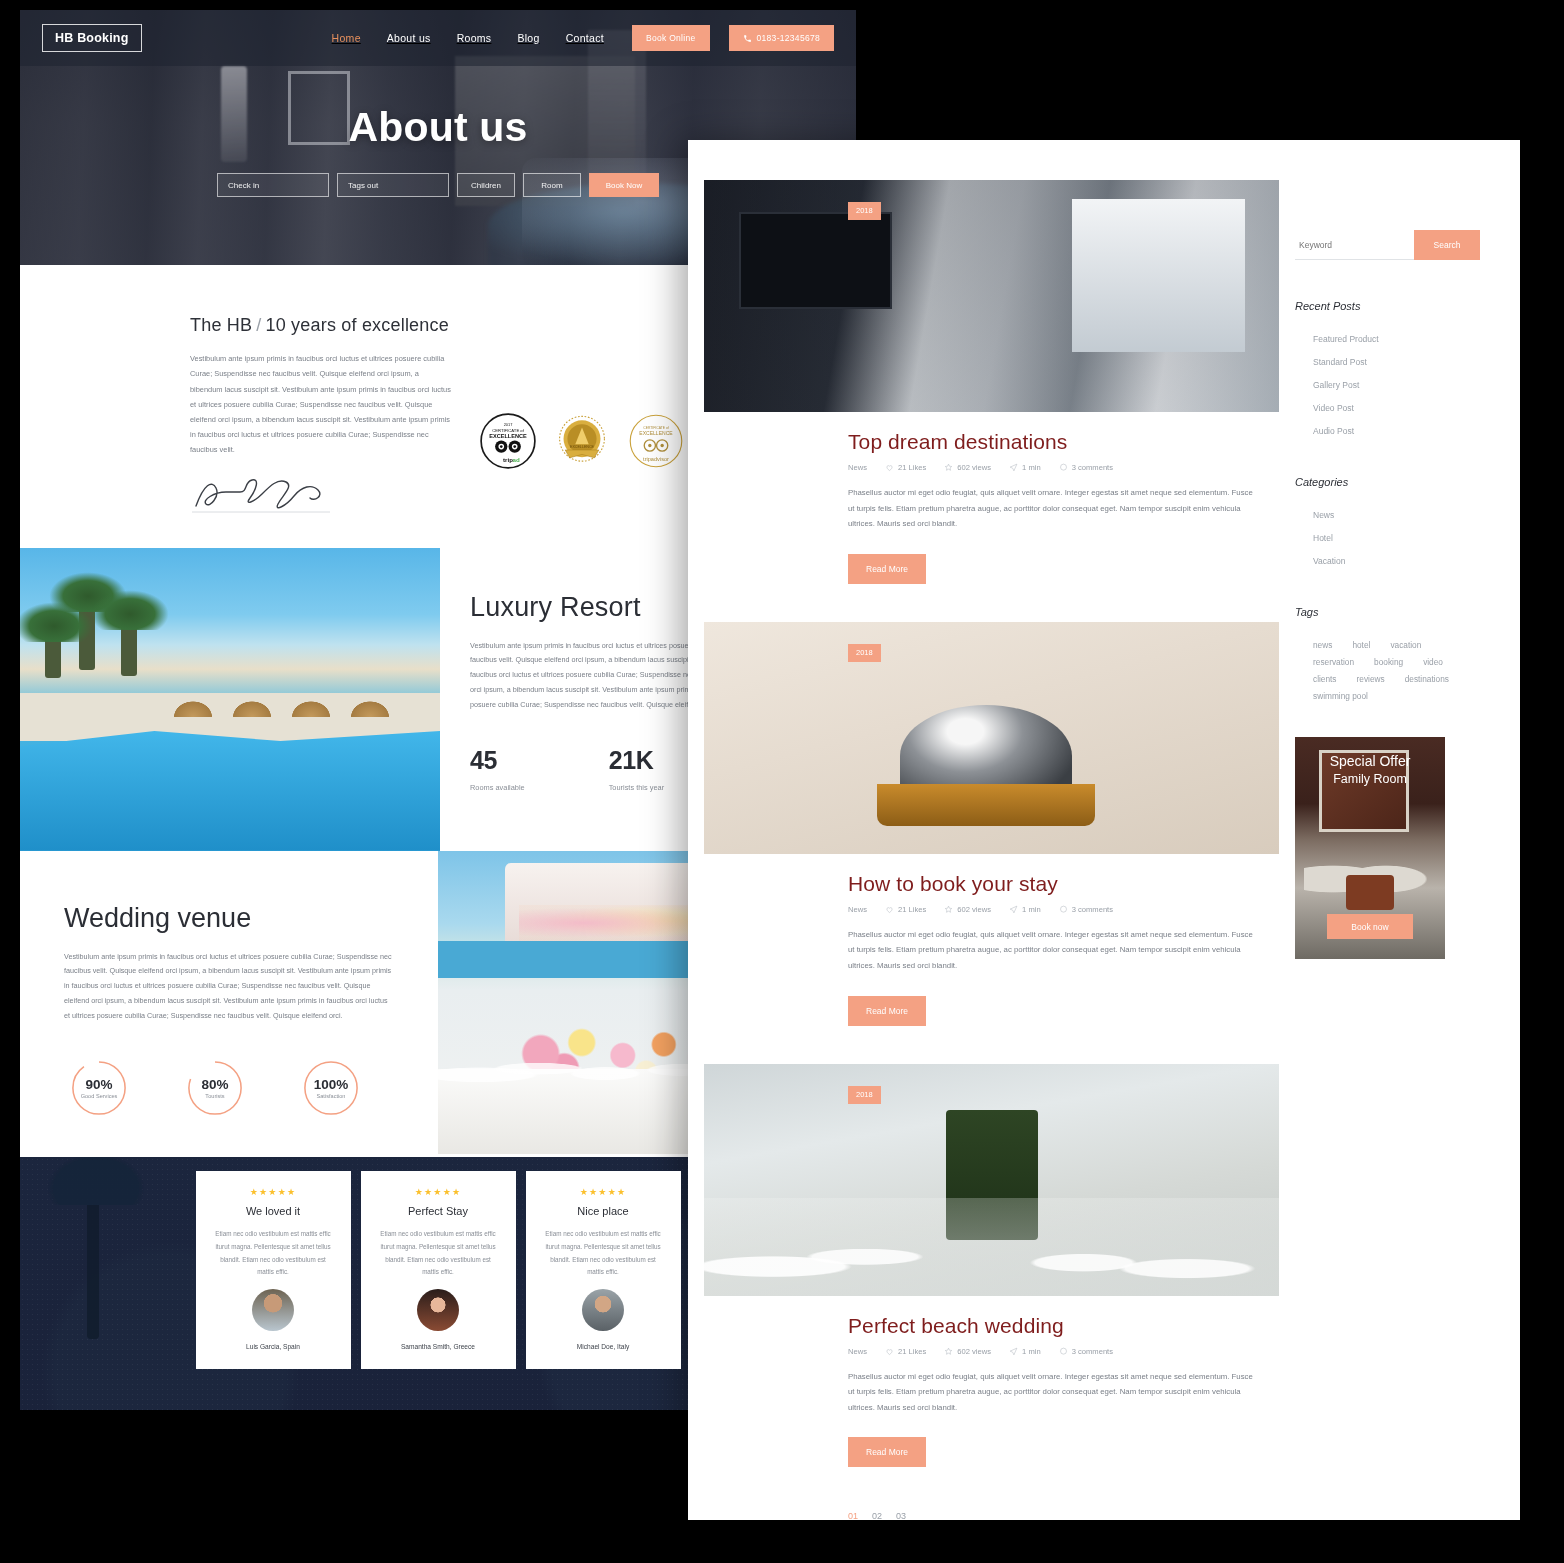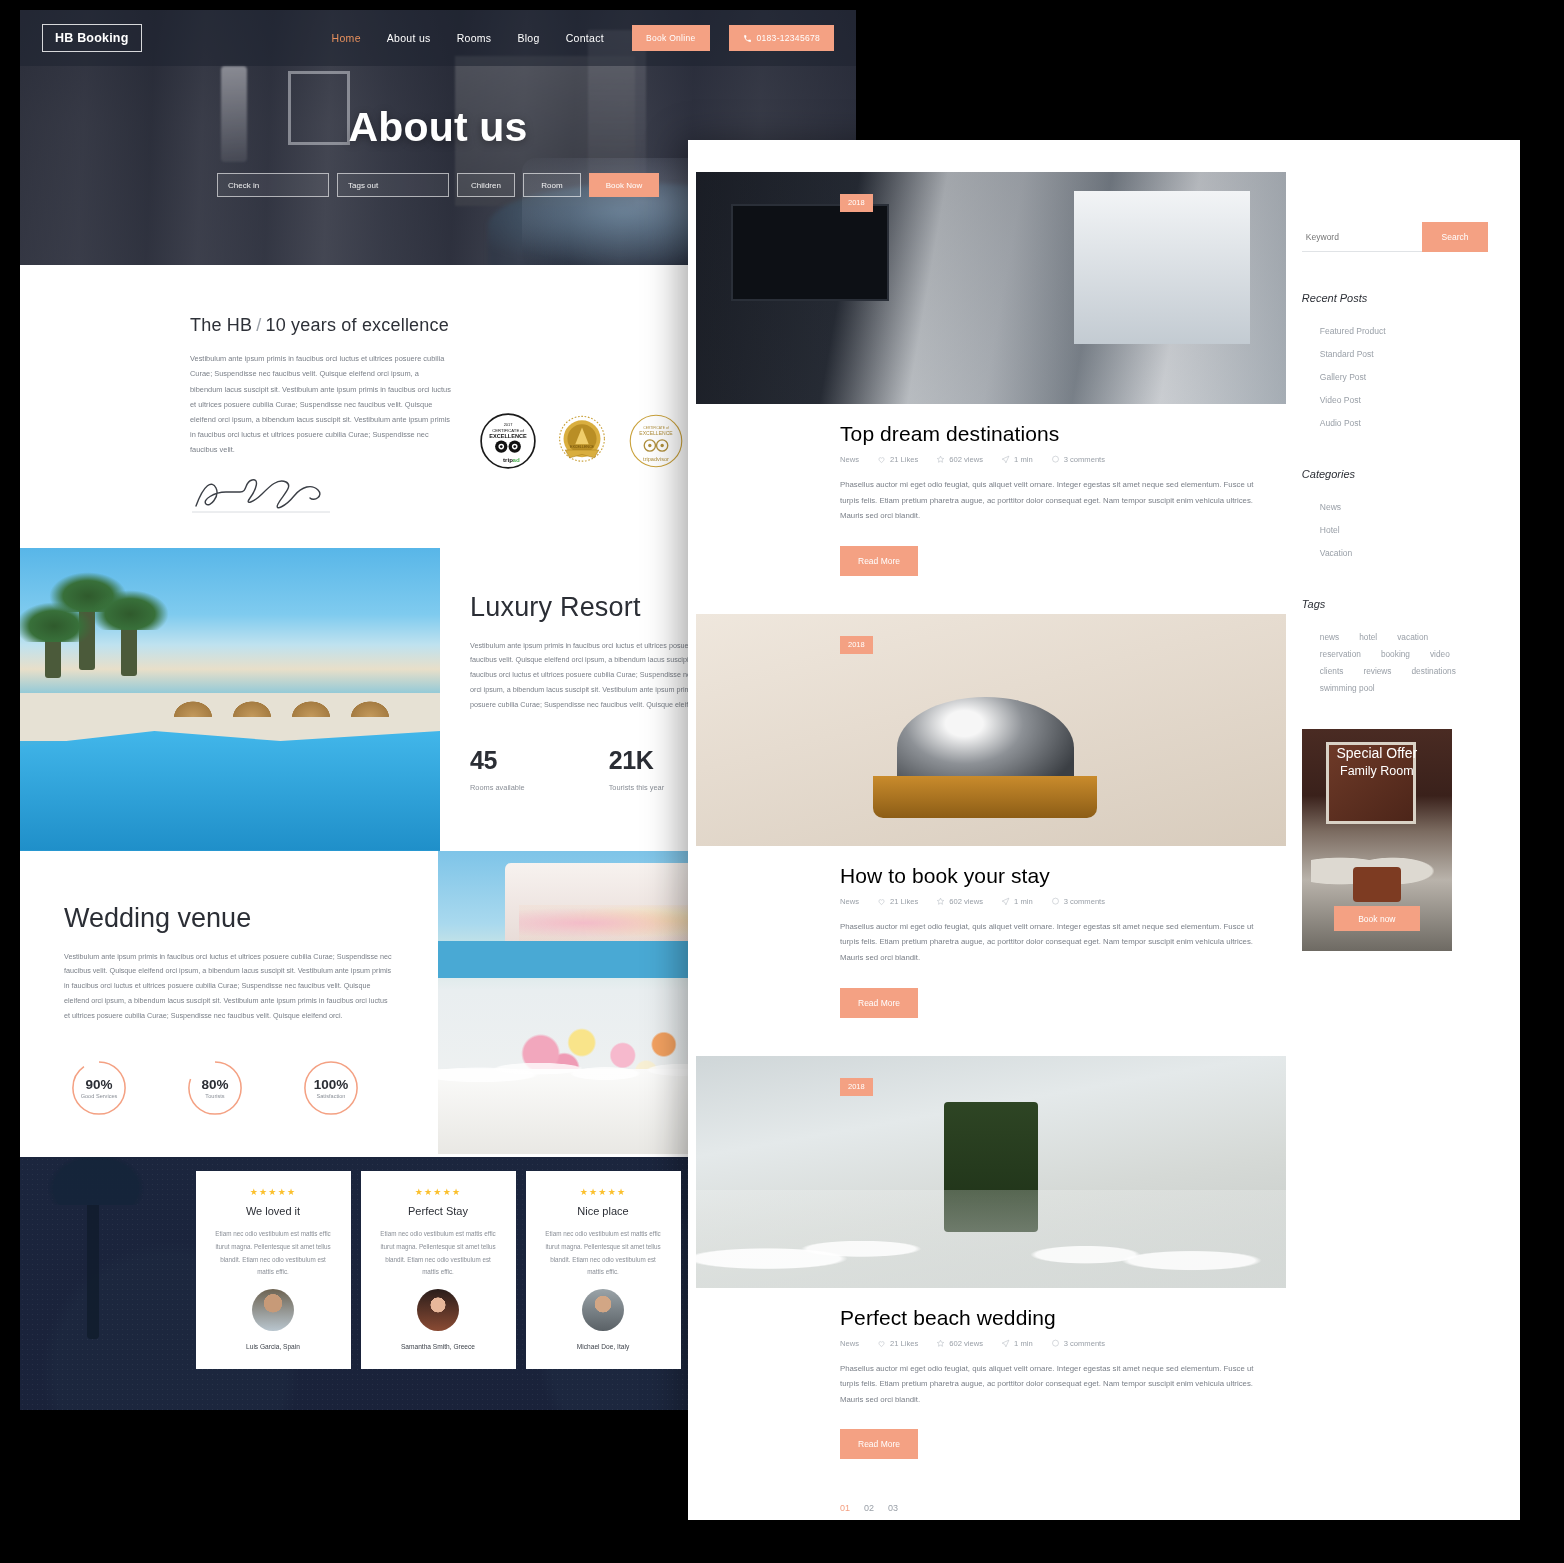--- a/index.html
+++ b/index.html
@@ -63,21 +63,21 @@
     position: absolute; left: 0; right: 0; top: 0; height: 56px;
     display: flex; align-items: center; padding: 2px 22px;
     background: rgba(30,34,48,.55);
     z-index: 4;
   }
   .logo {
     border: 1.5px solid rgba(255,255,255,.82);
     color: #fff; font-size: 12.5px; font-weight: 700;
     padding: 6px 12px; letter-spacing:.2px;
   }
-  .nav-links { margin-left: auto; display: flex; align-items: center; gap: 26px; }
+  .nav-links { margin-left: auto; display: flex; align-items: center; gap: 26px; text-decoration: underline; }
   .nav-links a {
     color: #ffffff; font-size: 10.5px; text-decoration: none; letter-spacing:.3px;
   }
   .nav-links a.active { color: #e8915d; }
   .nav-actions { display:flex; align-items:center; gap: 19px; margin-left: 28px; }
   .btn-accent {
     background: #f4a183; color: #fff; font-size: 8.5px;
     padding: 8px 14px; border: none; letter-spacing:.3px; cursor:pointer;
     display:flex; align-items:center; gap:5px; white-space:nowrap;
   }
@@ -271,21 +271,21 @@
   .av3 { background: radial-gradient(circle at 50% 36%, #d2a685 0 24%, rgba(0,0,0,0) 25%), linear-gradient(180deg,#9aa3a8,#5a6166); }
   .tc-name { margin-top: 12px; font-size: 6.6px; color: #3e434b; }
 
   
   #panel-blog {
     position: absolute; left: 688px; top: 140px;
     width: 832px; height: 1380px;
     background: #fff; overflow: hidden;
     box-shadow: -8px 0 34px rgba(0,0,0,.35);
   }
-  .blog-wrap { display: flex; padding: 8px; }
+  .blog-wrap { display: flex; padding: 16px; }
   .blog-main { width: 602px; padding: 24px 0 0 0; }
   .post { margin-bottom: 38px; position: relative; }
   .post-img {
     height: 232px; width: 100%; position: relative; overflow: hidden;
   }
   .date-badge {
     position: absolute; left: 144px; top: 22px; z-index: 3;
     background: #f4a183; color: #fff; font-size: 7.5px;
     padding: 4px 8px; line-height: 1.35; text-align: center;
   }
@@ -326,21 +326,21 @@
   .pimg3:after{
     content:""; position:absolute; left:0; right:0; bottom:0; height:42%;
     background:
       radial-gradient(ellipse at 12% 70%, rgba(255,255,255,.9) 0 10%, rgba(0,0,0,0) 11%),
       radial-gradient(ellipse at 28% 60%, rgba(255,255,255,.85) 0 9%, rgba(0,0,0,0) 10%),
       radial-gradient(ellipse at 66% 66%, rgba(255,255,255,.85) 0 9%, rgba(0,0,0,0) 10%),
       radial-gradient(ellipse at 84% 72%, rgba(255,255,255,.85) 0 9%, rgba(0,0,0,0) 10%),
       linear-gradient(180deg, rgba(245,247,246,.25), rgba(225,229,227,.6));
   }
   .post-body { padding: 18px 26px 0 144px; }
-  .post-title { font-size: 21px; color: #000000; font-weight: 400; letter-spacing:.1px;}
+  .post-title { font-size: 21px; color: #7f1d1d; font-weight: 400; letter-spacing:.1px;}
   .post-meta {
     display: flex; gap: 18px; align-items: center;
     margin-top: 9px; font-size: 7.6px; color: #9aa0a8;
   }
   .post-meta span { display: flex; align-items: center; gap: 4px; }
   .post-meta svg { width: 9px; height: 9px; stroke: #b3b8bf; fill: none; stroke-width: 1.4; }
   .post-text { margin-top: 13px; font-size: 7.8px; line-height: 2.0; color: #7b8089; }
   .read-more {
     margin-top: 22px; background: #f4a183; color: #fff; border: none;
     font-size: 8.5px; padding: 10px 18px; cursor: pointer;

